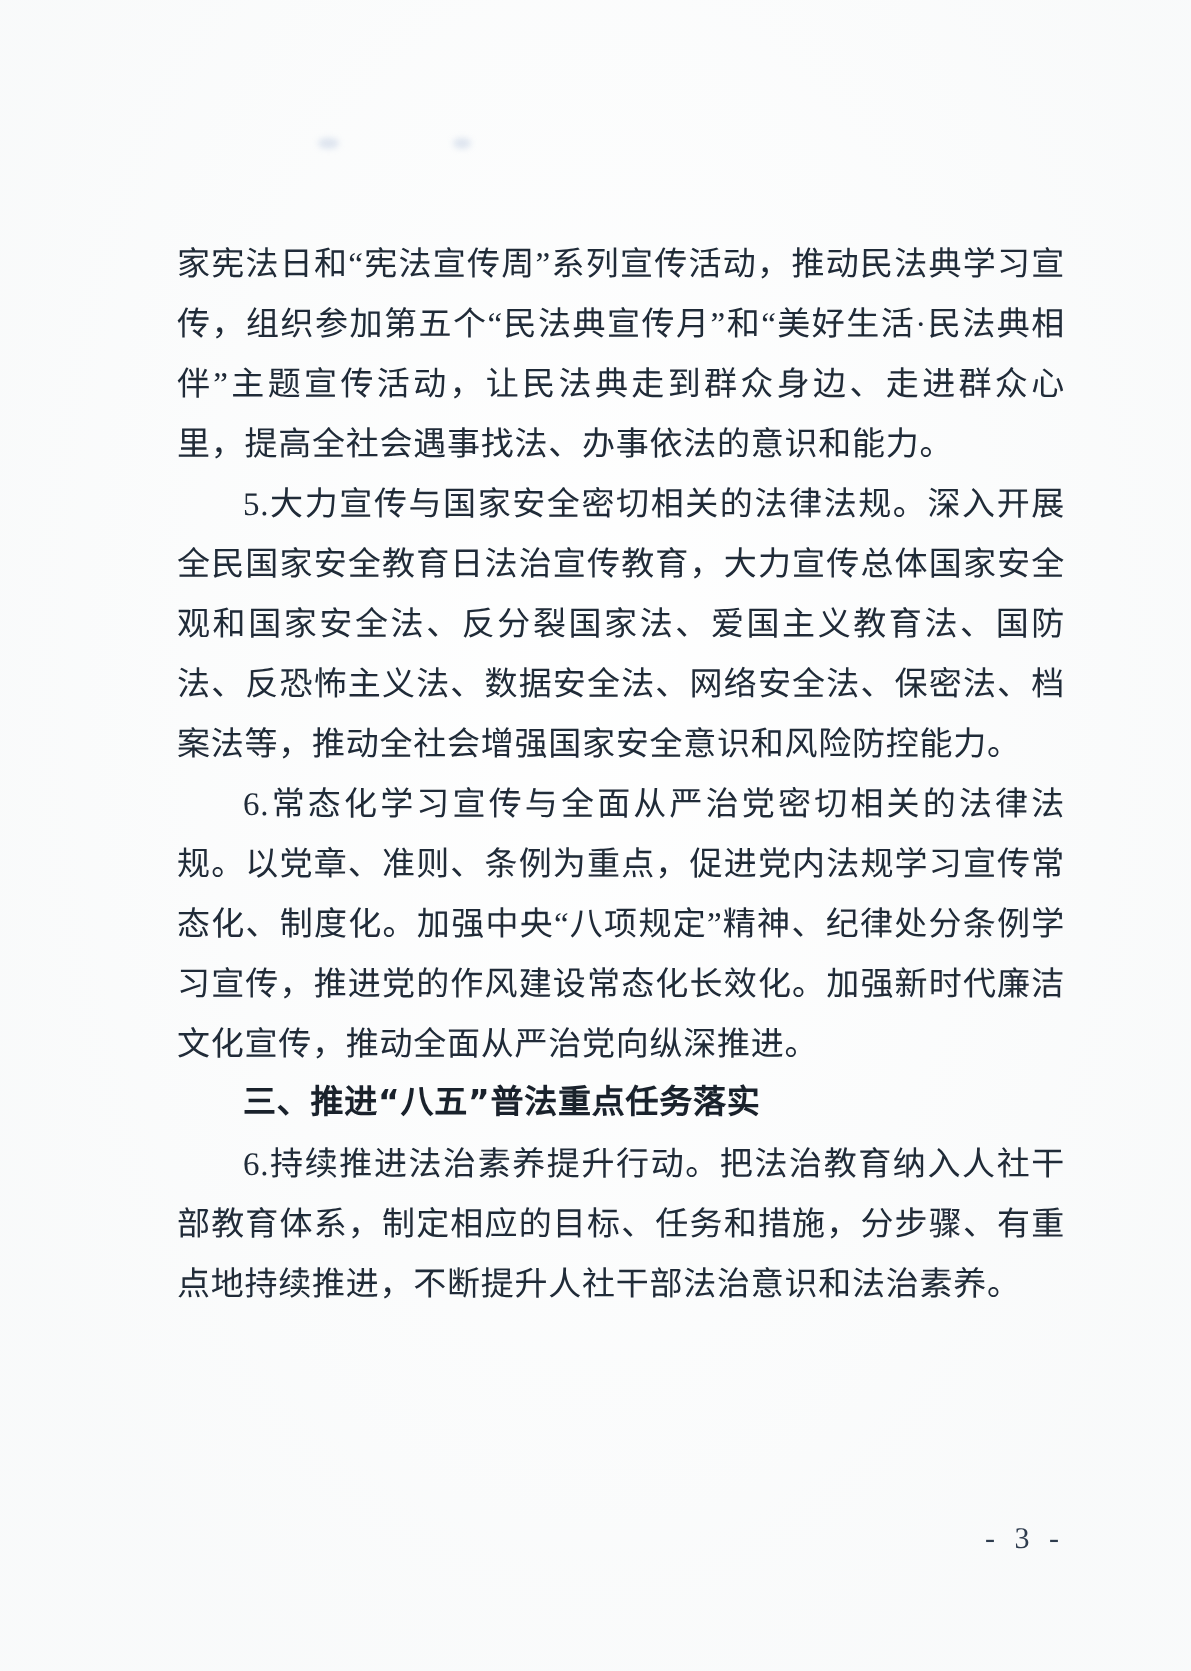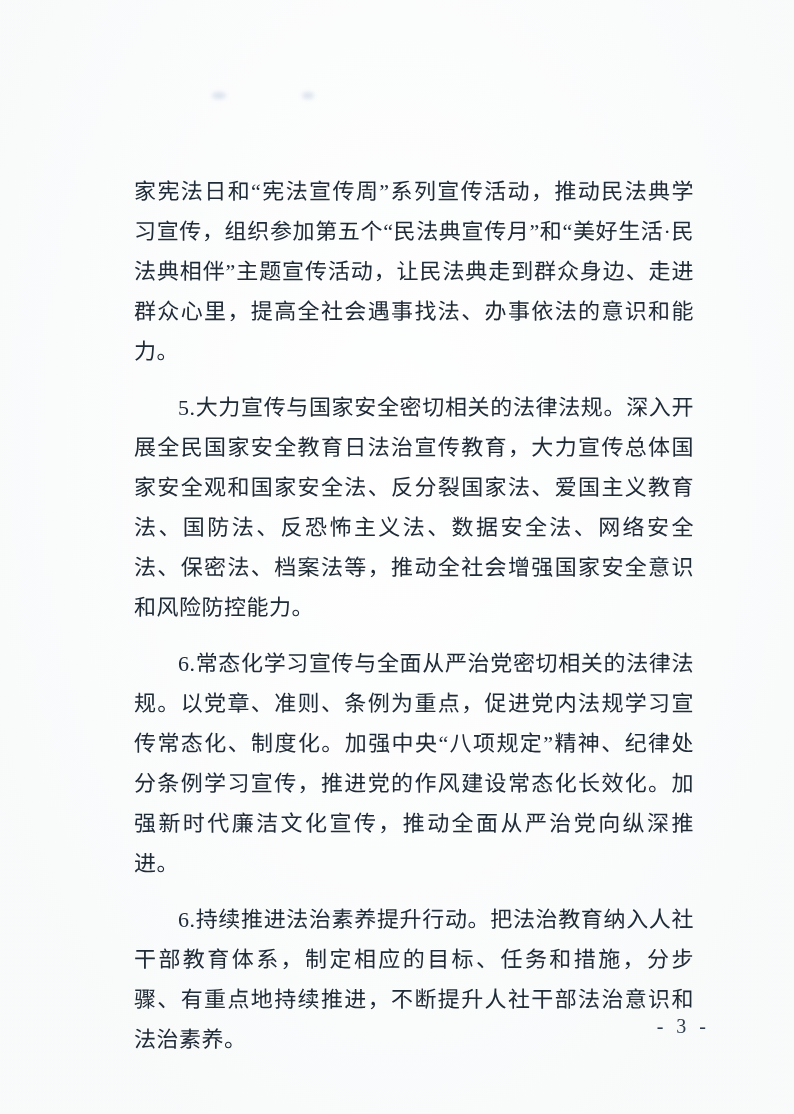--- a/index.html
+++ b/index.html
@@ -36,21 +36,21 @@
     position: absolute;
     left: 118px;
     top: 156px;
     width: 592px;
     font-size: 22px;
     line-height: 40px;
     letter-spacing: 0.5px;
     color: var(--ink);
   }
   .para {
-    margin: 16px;
+    margin: 0;
     text-align: justify;
     text-justify: inter-ideograph;
   }
   .para.indent { text-indent: 2em; }
   .para.heading {
     font-family: "DejaVu Sans", "Liberation Sans", sans-serif;
     font-weight: 700;
     color: #1a222c;
     text-align: left;
   }
@@ -69,17 +69,18 @@
 <body>
 
 <div class="page">
   <div class="scan-artifact artifact-1"></div>
   <div class="scan-artifact artifact-2"></div>
 
   <div class="text-block">
       <p class="para">家宪法日和“宪法宣传周”系列宣传活动，推动民法典学习宣传，组织参加第五个“民法典宣传月”和“美好生活·民法典相伴”主题宣传活动，让民法典走到群众身边、走进群众心里，提高全社会遇事找法、办事依法的意识和能力。</p>
       <p class="para indent">5.大力宣传与国家安全密切相关的法律法规。深入开展全民国家安全教育日法治宣传教育，大力宣传总体国家安全观和国家安全法、反分裂国家法、爱国主义教育法、国防法、反恐怖主义法、数据安全法、网络安全法、保密法、档案法等，推动全社会增强国家安全意识和风险防控能力。</p>
       <p class="para indent">6.常态化学习宣传与全面从严治党密切相关的法律法规。以党章、准则、条例为重点，促进党内法规学习宣传常态化、制度化。加强中央“八项规定”精神、纪律处分条例学习宣传，推进党的作风建设常态化长效化。加强新时代廉洁文化宣传，推动全面从严治党向纵深推进。</p>
+      <p class="para indent heading">三、推进“八五”普法重点任务落实</p>
       <p class="para indent">6.持续推进法治素养提升行动。把法治教育纳入人社干部教育体系，制定相应的目标、任务和措施，分步骤、有重点地持续推进，不断提升人社干部法治意识和法治素养。</p>
     </div>
 
   <div class="page-number">- 3 -</div>
 </div>
 
 </body></html>

